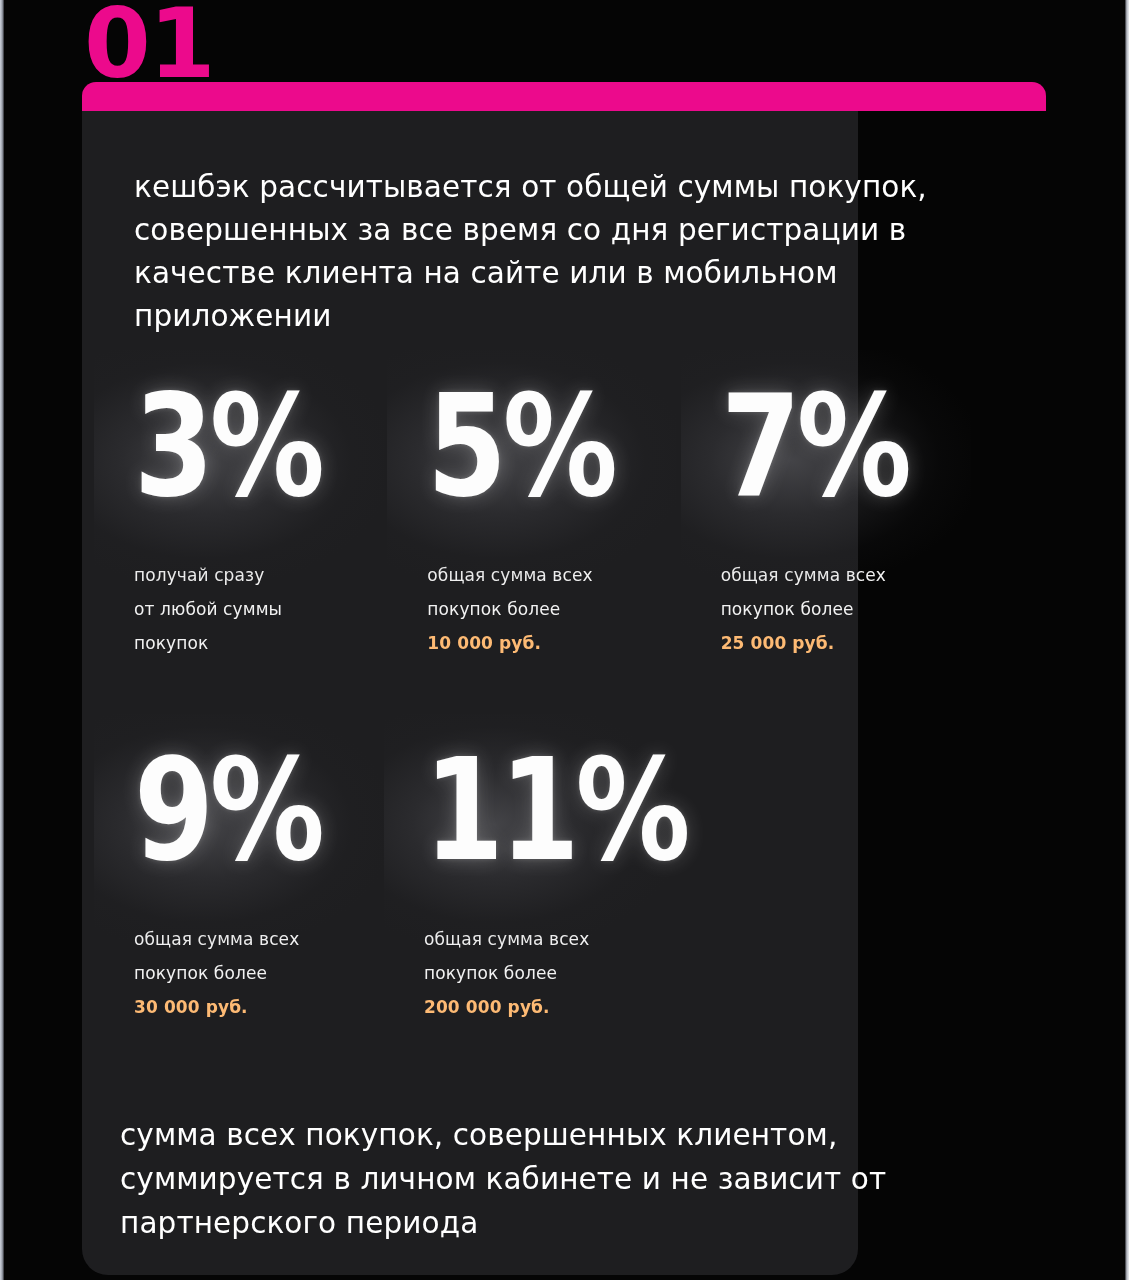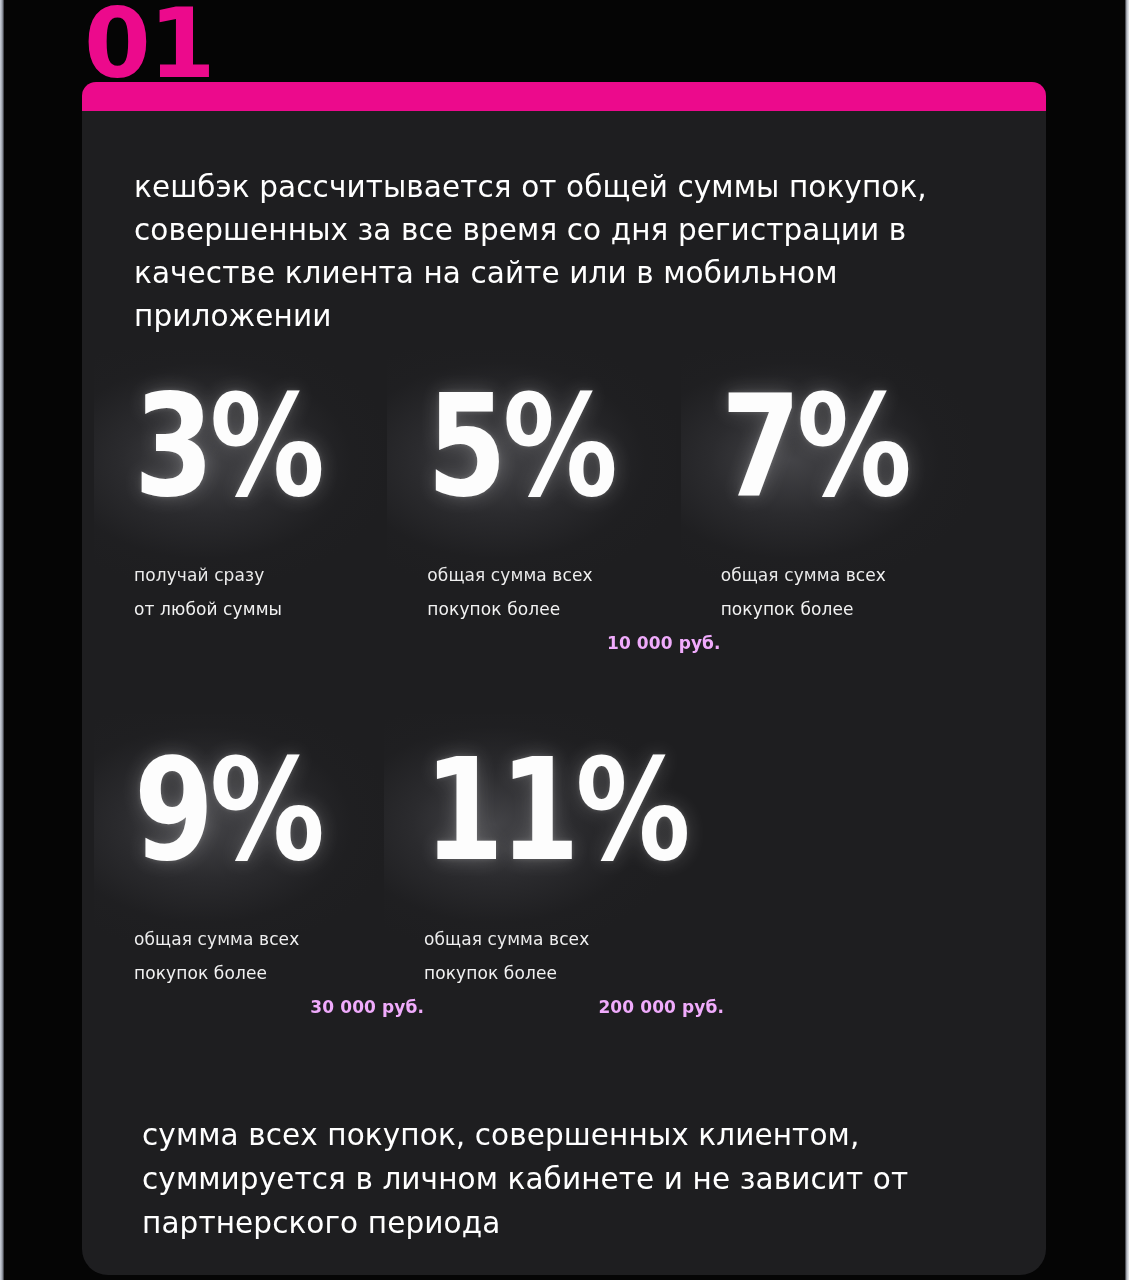--- a/index.html
+++ b/index.html
@@ -62,21 +62,21 @@
     background: #ec0a8c;
     border-radius: 14px 14px 0 0;
     z-index: 2;
   }
 
   
   .card {
     position: absolute;
     left: 82px;
     top: 110px;
-    width: 964px;
+    width: 776px;
     height: 1165px;
     background: #1e1e20;
     border-radius: 0 0 26px 26px;
     z-index: 1;
     box-sizing: border-box;
     padding: 0;
   }
 
   
   .intro {
@@ -144,28 +144,27 @@
   .tier-caption {
     margin-top: 18px;
     font-size: 17px;
     line-height: 34px;
     color: #f2f2f2;
     font-family: "DejaVu Sans", sans-serif;
     letter-spacing: 0.1px;
   }
   .tier-caption .amount {
     font-weight: 700;
-    color: #f0abfc;
-    text-align: right;
+    color: #fdba74;
   }
 
   
   .footer-note {
     position: absolute;
-    left: 60px;
+    left: 38px;
     top: 1003px;
     width: 830px;
     font-size: 29.5px;
     line-height: 44px;
     color: #ffffff;
     font-weight: 400;
     letter-spacing: 0.1px;
     font-family: "DejaVu Sans", sans-serif;
   }
 </style>
@@ -190,20 +189,21 @@
       <div class="tier-row">
 
         <div class="tier">
           <div class="tier-pct-wrap">
             <div class="tier-glow"></div>
             <div class="tier-pct">3%</div>
           </div>
           <div class="tier-caption">
             <div>получай сразу</div>
             <div>от любой суммы</div>
+            <div>покупок</div>
           </div>
         </div>
 
         <div class="tier">
           <div class="tier-pct-wrap">
             <div class="tier-glow"></div>
             <div class="tier-pct">5%</div>
           </div>
           <div class="tier-caption">
             <div>общая сумма всех</div>
@@ -213,20 +213,21 @@
         </div>
 
         <div class="tier">
           <div class="tier-pct-wrap">
             <div class="tier-glow"></div>
             <div class="tier-pct">7%</div>
           </div>
           <div class="tier-caption">
             <div>общая сумма всех</div>
             <div>покупок более</div>
+            <div class="amount">25 000 руб.</div>
           </div>
         </div>
 
       </div>
 
       <div class="tier-row">
 
         <div class="tier">
           <div class="tier-pct-wrap">
             <div class="tier-glow"></div>

